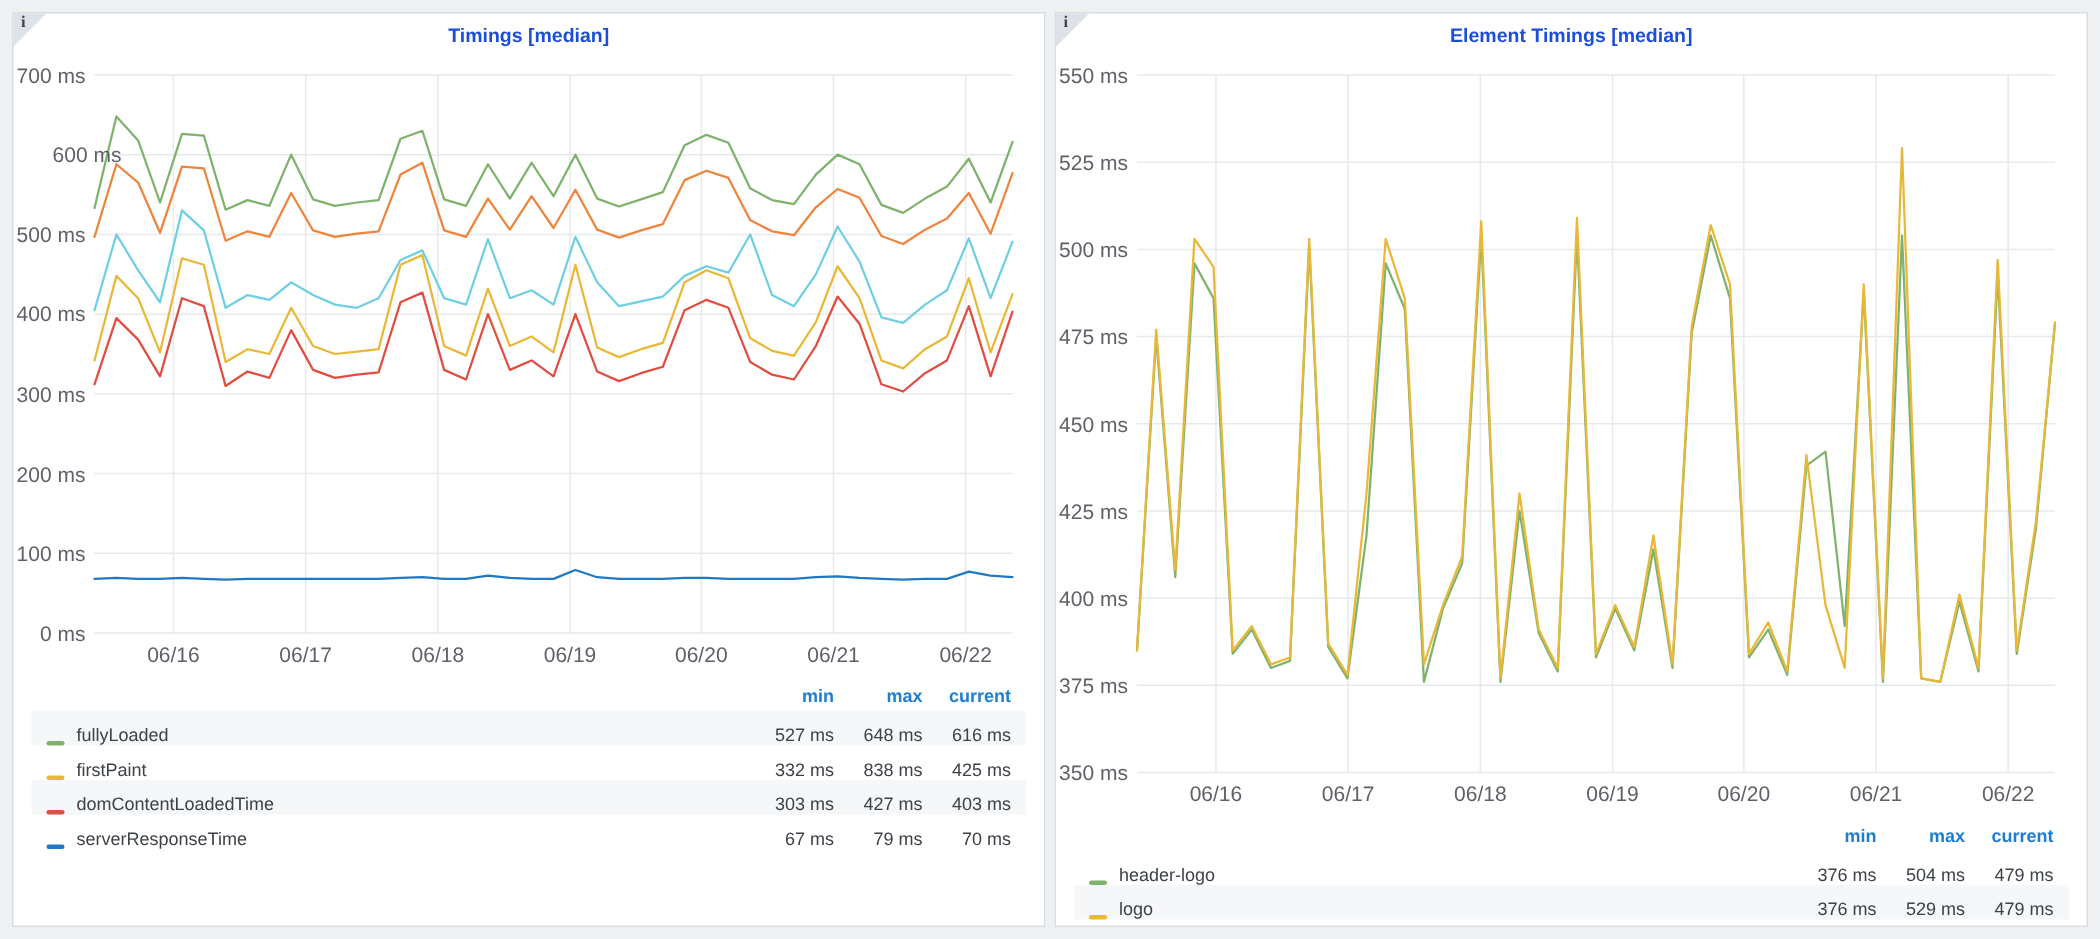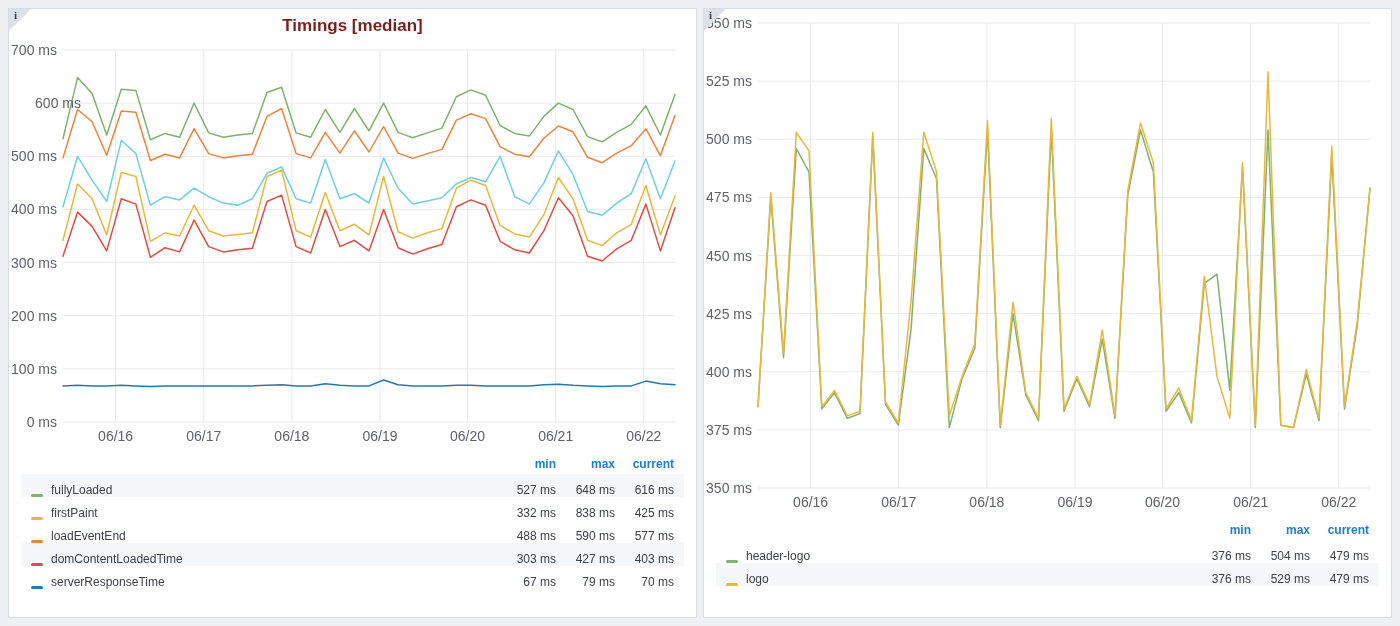--- a/index.html
+++ b/index.html
@@ -22,21 +22,21 @@
     border-top:22px solid #dde2e8;border-right:22px solid transparent;
     cursor:pointer;
   }
   .corner-i{
     position:absolute;top:-21px;left:5px;
     font-family:"Liberation Serif", serif;font-weight:700;font-style:normal;
     font-size:11px;line-height:11px;color:#41454b;
   }
   .panel-title{
     height:20px;padding-top:7px;text-align:center;
-    font-size:17px;font-weight:600;color:#7f1d1d;cursor:pointer;
+    font-size:13px;font-weight:600;color:#1d4ed8;cursor:pointer;
   }
   .chart{position:relative;width:100%;}
   .chart svg{position:absolute;left:0;top:0;}
   .chart--tall{height:505px;}
   .chart--short{height:412px;}
   .axis-label{
     position:absolute;font-size:14px;color:#5e6268;white-space:nowrap;
     pointer-events:none;
   }
   .ylab{width:48px;text-align:right;transform:translateY(-50%);}
@@ -127,28 +127,20 @@
           <span class="lval">616 ms</span>
         </div>
         <div class="lrow">
           <span class="dash" style="background: rgb(234, 184, 57);"></span>
           <span class="lname">firstPaint</span>
           <span class="spacer"></span>
           <span class="lval">332 ms</span>
           <span class="lval">838 ms</span>
           <span class="lval">425 ms</span>
         </div>
-        <div class="lrow">
-          <span class="dash" style="background: rgb(239, 132, 60);"></span>
-          <span class="lname">loadEventEnd</span>
-          <span class="spacer"></span>
-          <span class="lval">488 ms</span>
-          <span class="lval">590 ms</span>
-          <span class="lval">577 ms</span>
-        </div>
         <div class="lrow stripe">
           <span class="dash" style="background: rgb(226, 77, 66);"></span>
           <span class="lname">domContentLoadedTime</span>
           <span class="spacer"></span>
           <span class="lval">303 ms</span>
           <span class="lval">427 ms</span>
           <span class="lval">403 ms</span>
         </div>
         <div class="lrow">
           <span class="dash" style="background: rgb(31, 120, 193);"></span>
@@ -158,20 +150,21 @@
           <span class="lval">79 ms</span>
           <span class="lval">70 ms</span>
         </div>
       </div>
   </section>
 
   <section class="panel panel--right">
     <div class="corner">
       <span class="corner-i">i</span>
     </div>
+    <div class="panel-title">Element Timings [median]</div>
     <div class="chart chart--tall">
         <svg width="687" height="505">
           <line x1="54" y1="14" x2="666" y2="14" stroke="#e8e9eb" stroke-width="1"></line>
           <line x1="54" y1="72.125" x2="666" y2="72.125" stroke="#e8e9eb" stroke-width="1"></line>
           <line x1="54" y1="130.25" x2="666" y2="130.25" stroke="#e8e9eb" stroke-width="1"></line>
           <line x1="54" y1="188.375" x2="666" y2="188.375" stroke="#e8e9eb" stroke-width="1"></line>
           <line x1="54" y1="246.5" x2="666" y2="246.5" stroke="#e8e9eb" stroke-width="1"></line>
           <line x1="54" y1="304.625" x2="666" y2="304.625" stroke="#e8e9eb" stroke-width="1"></line>
           <line x1="54" y1="362.75" x2="666" y2="362.75" stroke="#e8e9eb" stroke-width="1"></line>
           <line x1="54" y1="420.875" x2="666" y2="420.875" stroke="#e8e9eb" stroke-width="1"></line>

